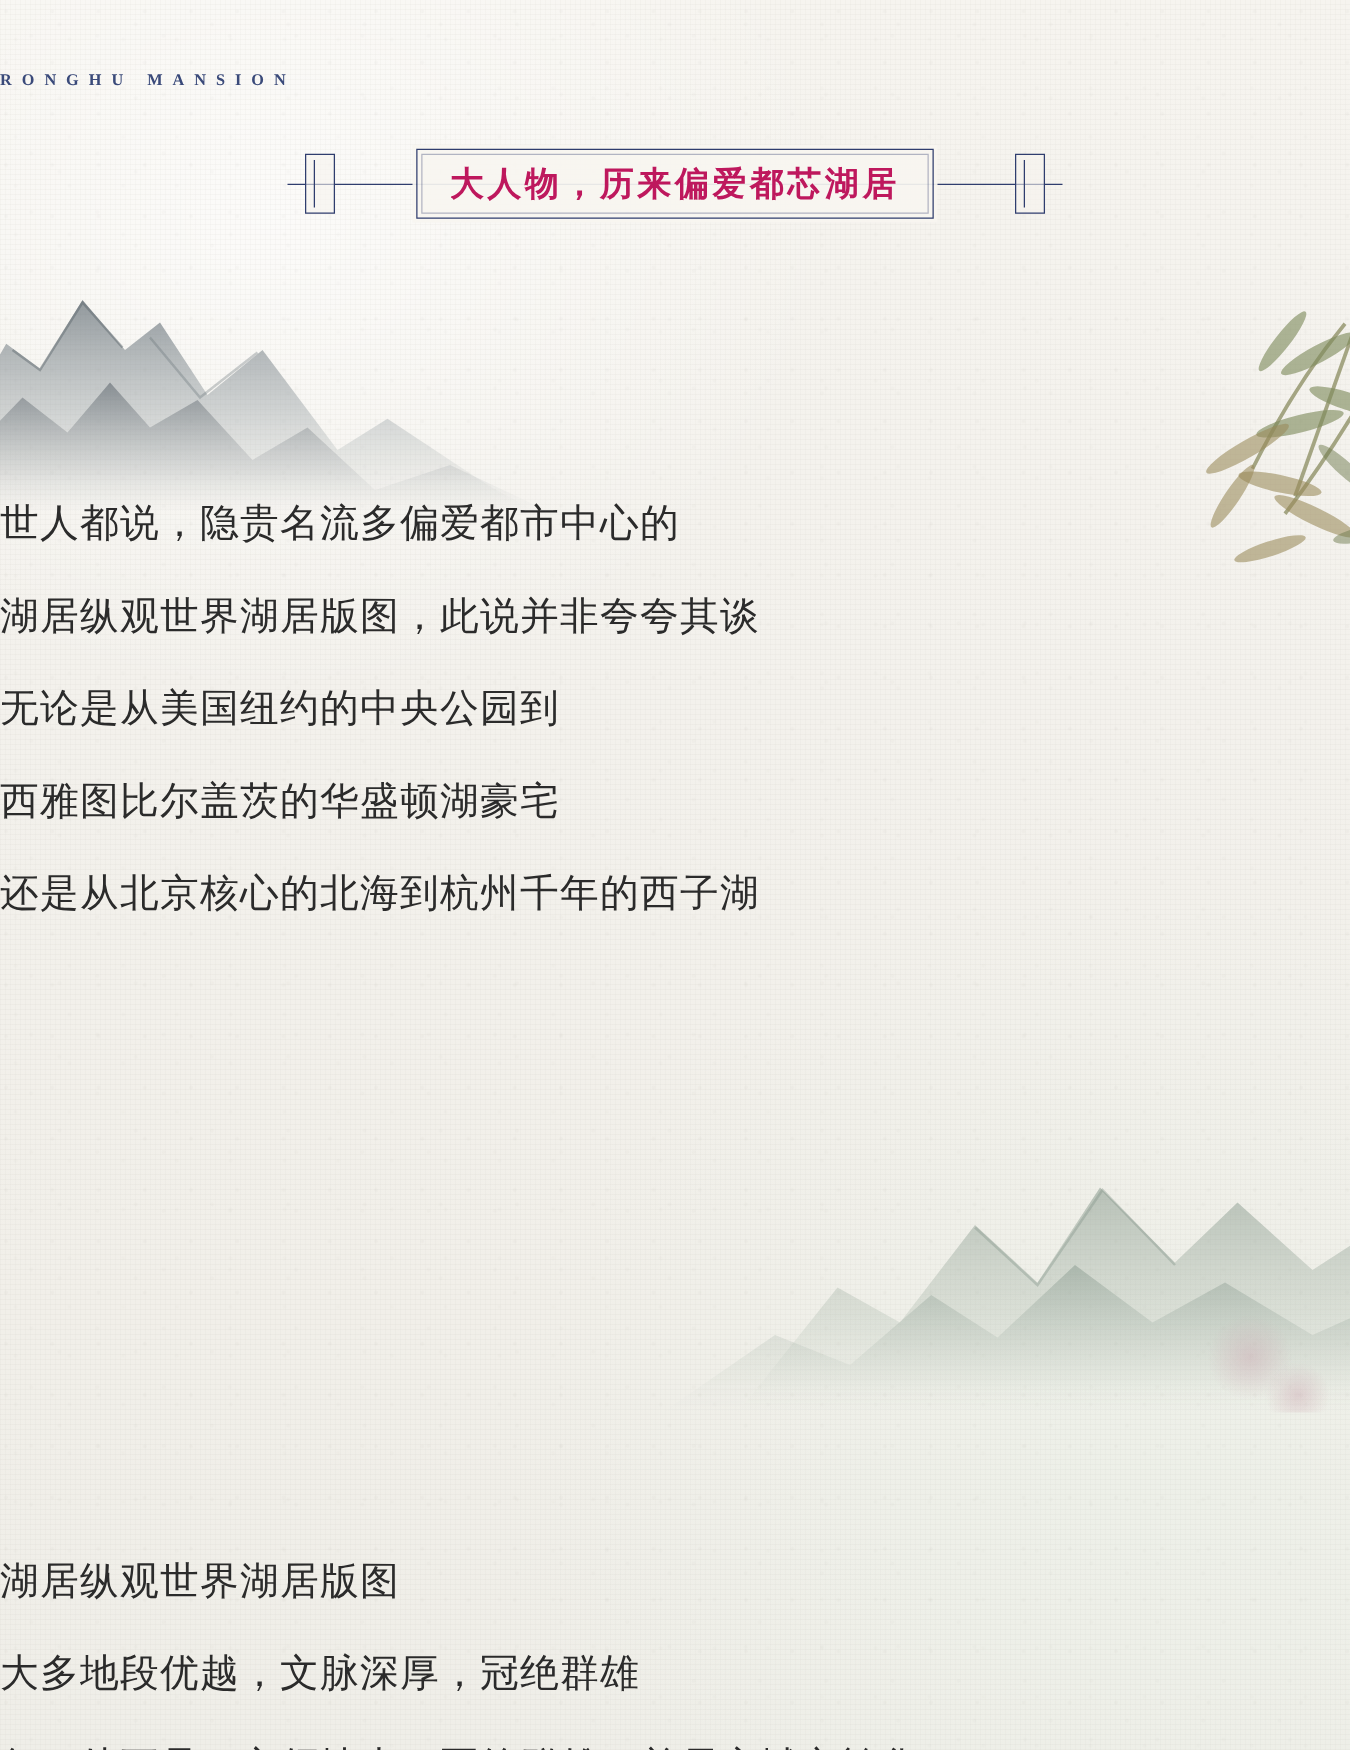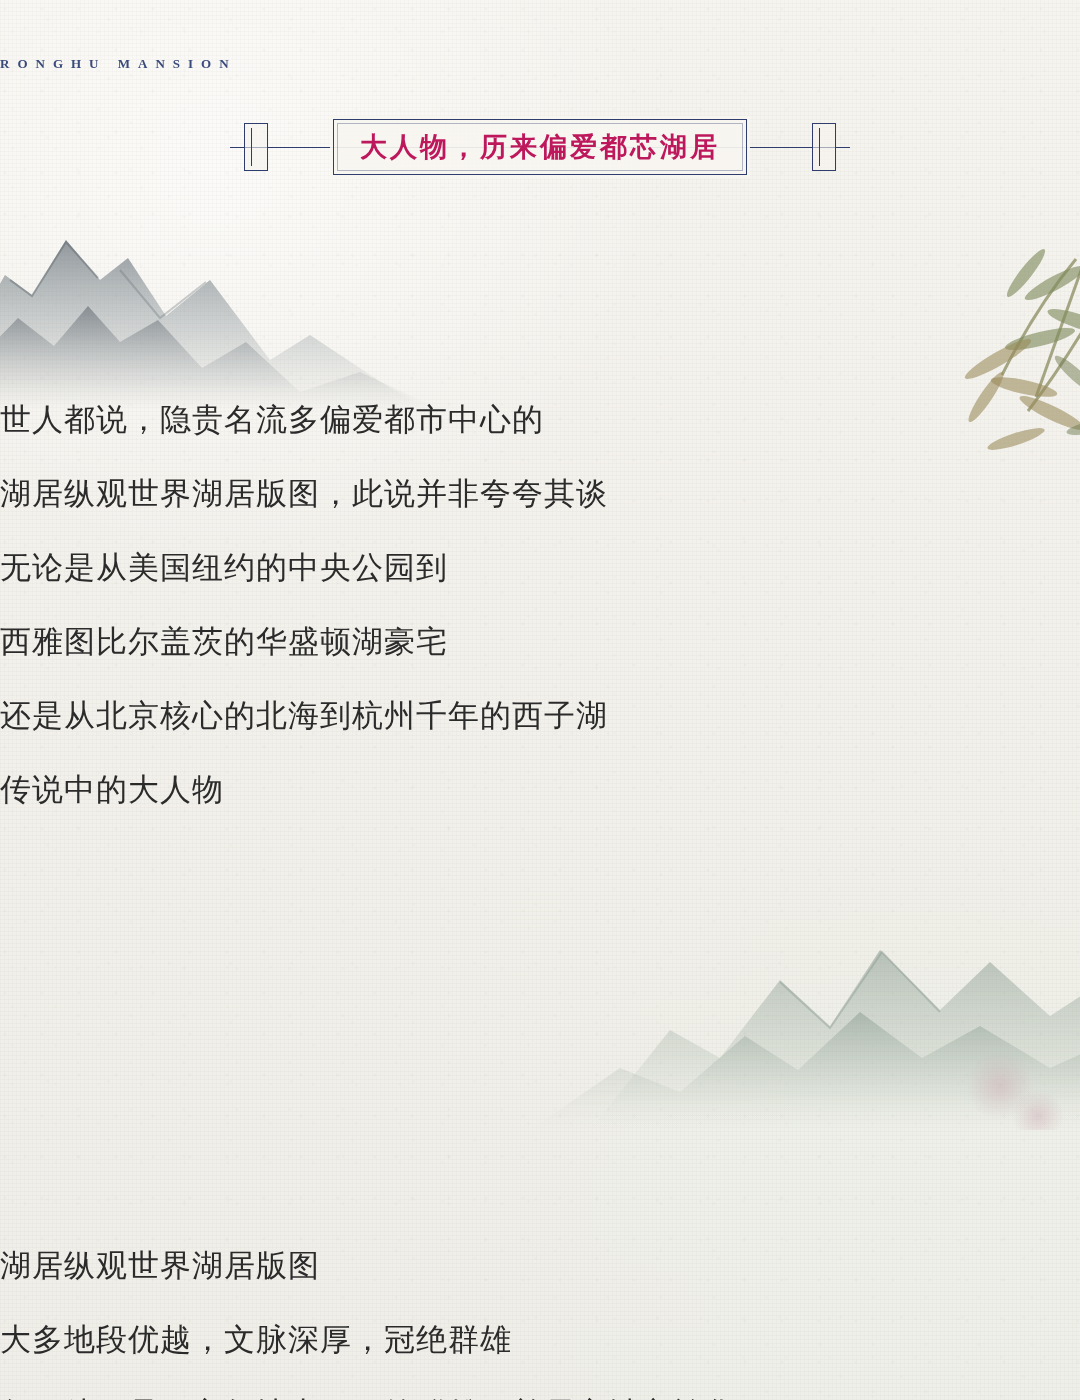--- a/index.html
+++ b/index.html
@@ -258,21 +258,20 @@
       <div class="banner-title">大人物，历来偏爱都芯湖居</div>
     </div>
   </div>
 
   <div class="copy-block primary">
     <div class="copy-line">世人都说，隐贵名流多偏爱都市中心的</div>
     <div class="copy-line">湖居纵观世界湖居版图，此说并非夸夸其谈</div>
     <div class="copy-line">无论是从美国纽约的中央公园到</div>
     <div class="copy-line">西雅图比尔盖茨的华盛顿湖豪宅</div>
     <div class="copy-line">还是从北京核心的北海到杭州千年的西子湖</div>
-    <div class="copy-line">传说中的大人物</div>
   </div>
 
   <div class="copy-block secondary">
     <div class="copy-line">湖居纵观世界湖居版图</div>
     <div class="copy-line">大多地段优越，文脉深厚，冠绝群雄</div>
     <div class="copy-line clipped">每一处更是一方领地上，冠绝群雄，并尽享城市繁华</div>
   </div>
 
 </div>
 

